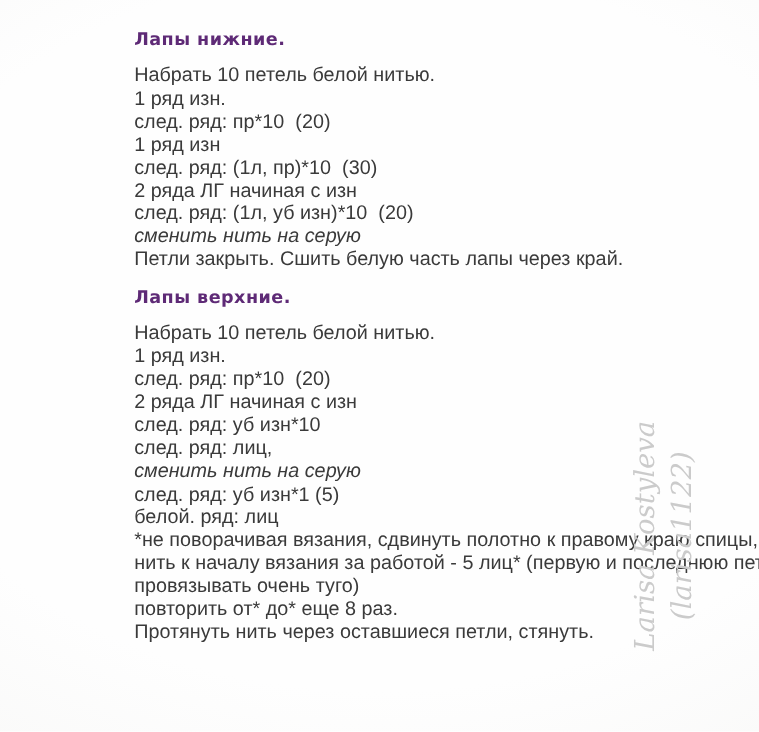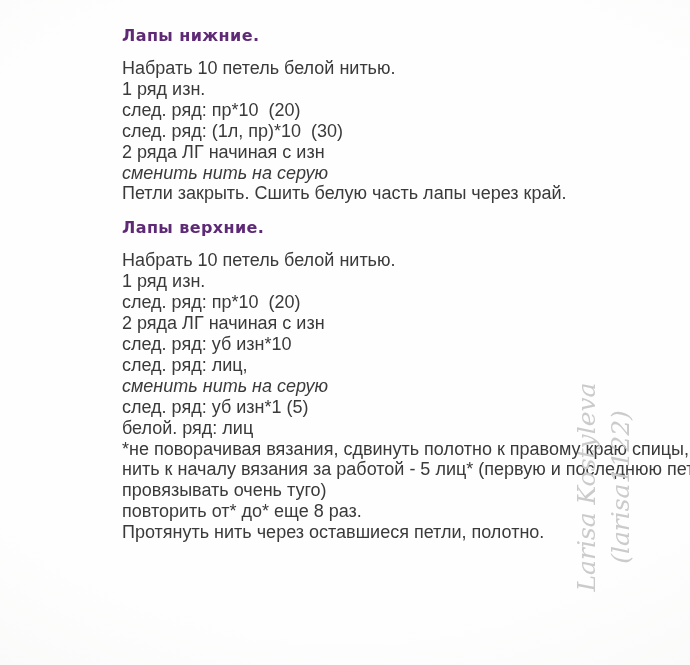--- a/index.html
+++ b/index.html
@@ -61,37 +61,39 @@
 </head>
 <body>
 
 <div class="page">
   <div class="content" id="content">
       <div class="section">
         <h2 class="section-heading">Лапы нижние.</h2>
         <div class="line">Набрать 10 петель белой нитью.</div>
         <div class="line">1 ряд изн.</div>
         <div class="line">след. ряд: пр*10  (20)</div>
+        <div class="line">1 ряд изн</div>
         <div class="line">след. ряд: (1л, пр)*10  (30)</div>
         <div class="line">2 ряда ЛГ начиная с изн</div>
+        <div class="line">след. ряд: (1л, уб изн)*10  (20)</div>
         <div class="line italic">сменить нить на серую</div>
         <div class="line">Петли закрыть. Сшить белую часть лапы через край.</div>
       </div>
       <div class="section">
         <h2 class="section-heading">Лапы верхние.</h2>
         <div class="line">Набрать 10 петель белой нитью.</div>
         <div class="line">1 ряд изн.</div>
         <div class="line">след. ряд: пр*10  (20)</div>
         <div class="line">2 ряда ЛГ начиная с изн</div>
         <div class="line">след. ряд: уб изн*10</div>
         <div class="line">след. ряд: лиц,</div>
         <div class="line italic">сменить нить на серую</div>
         <div class="line">след. ряд: уб изн*1 (5)</div>
         <div class="line">белой. ряд: лиц</div>
         <div class="line">*не поворачивая вязания, сдвинуть полотно к правому краю спицы, подвинуть рабочую</div>
         <div class="line">нить к началу вязания за работой - 5 лиц* (первую и последнюю петлю на спице</div>
         <div class="line">провязывать очень туго)</div>
         <div class="line">повторить от* до* еще 8 раз.</div>
-        <div class="line">Протянуть нить через оставшиеся петли, полотно.</div>
+        <div class="line">Протянуть нить через оставшиеся петли, стянуть.</div>
       </div>
     </div>
   <div class="watermark">Larisa Kostyleva (larisa1122)</div>
 </div>
 
 </body></html>

